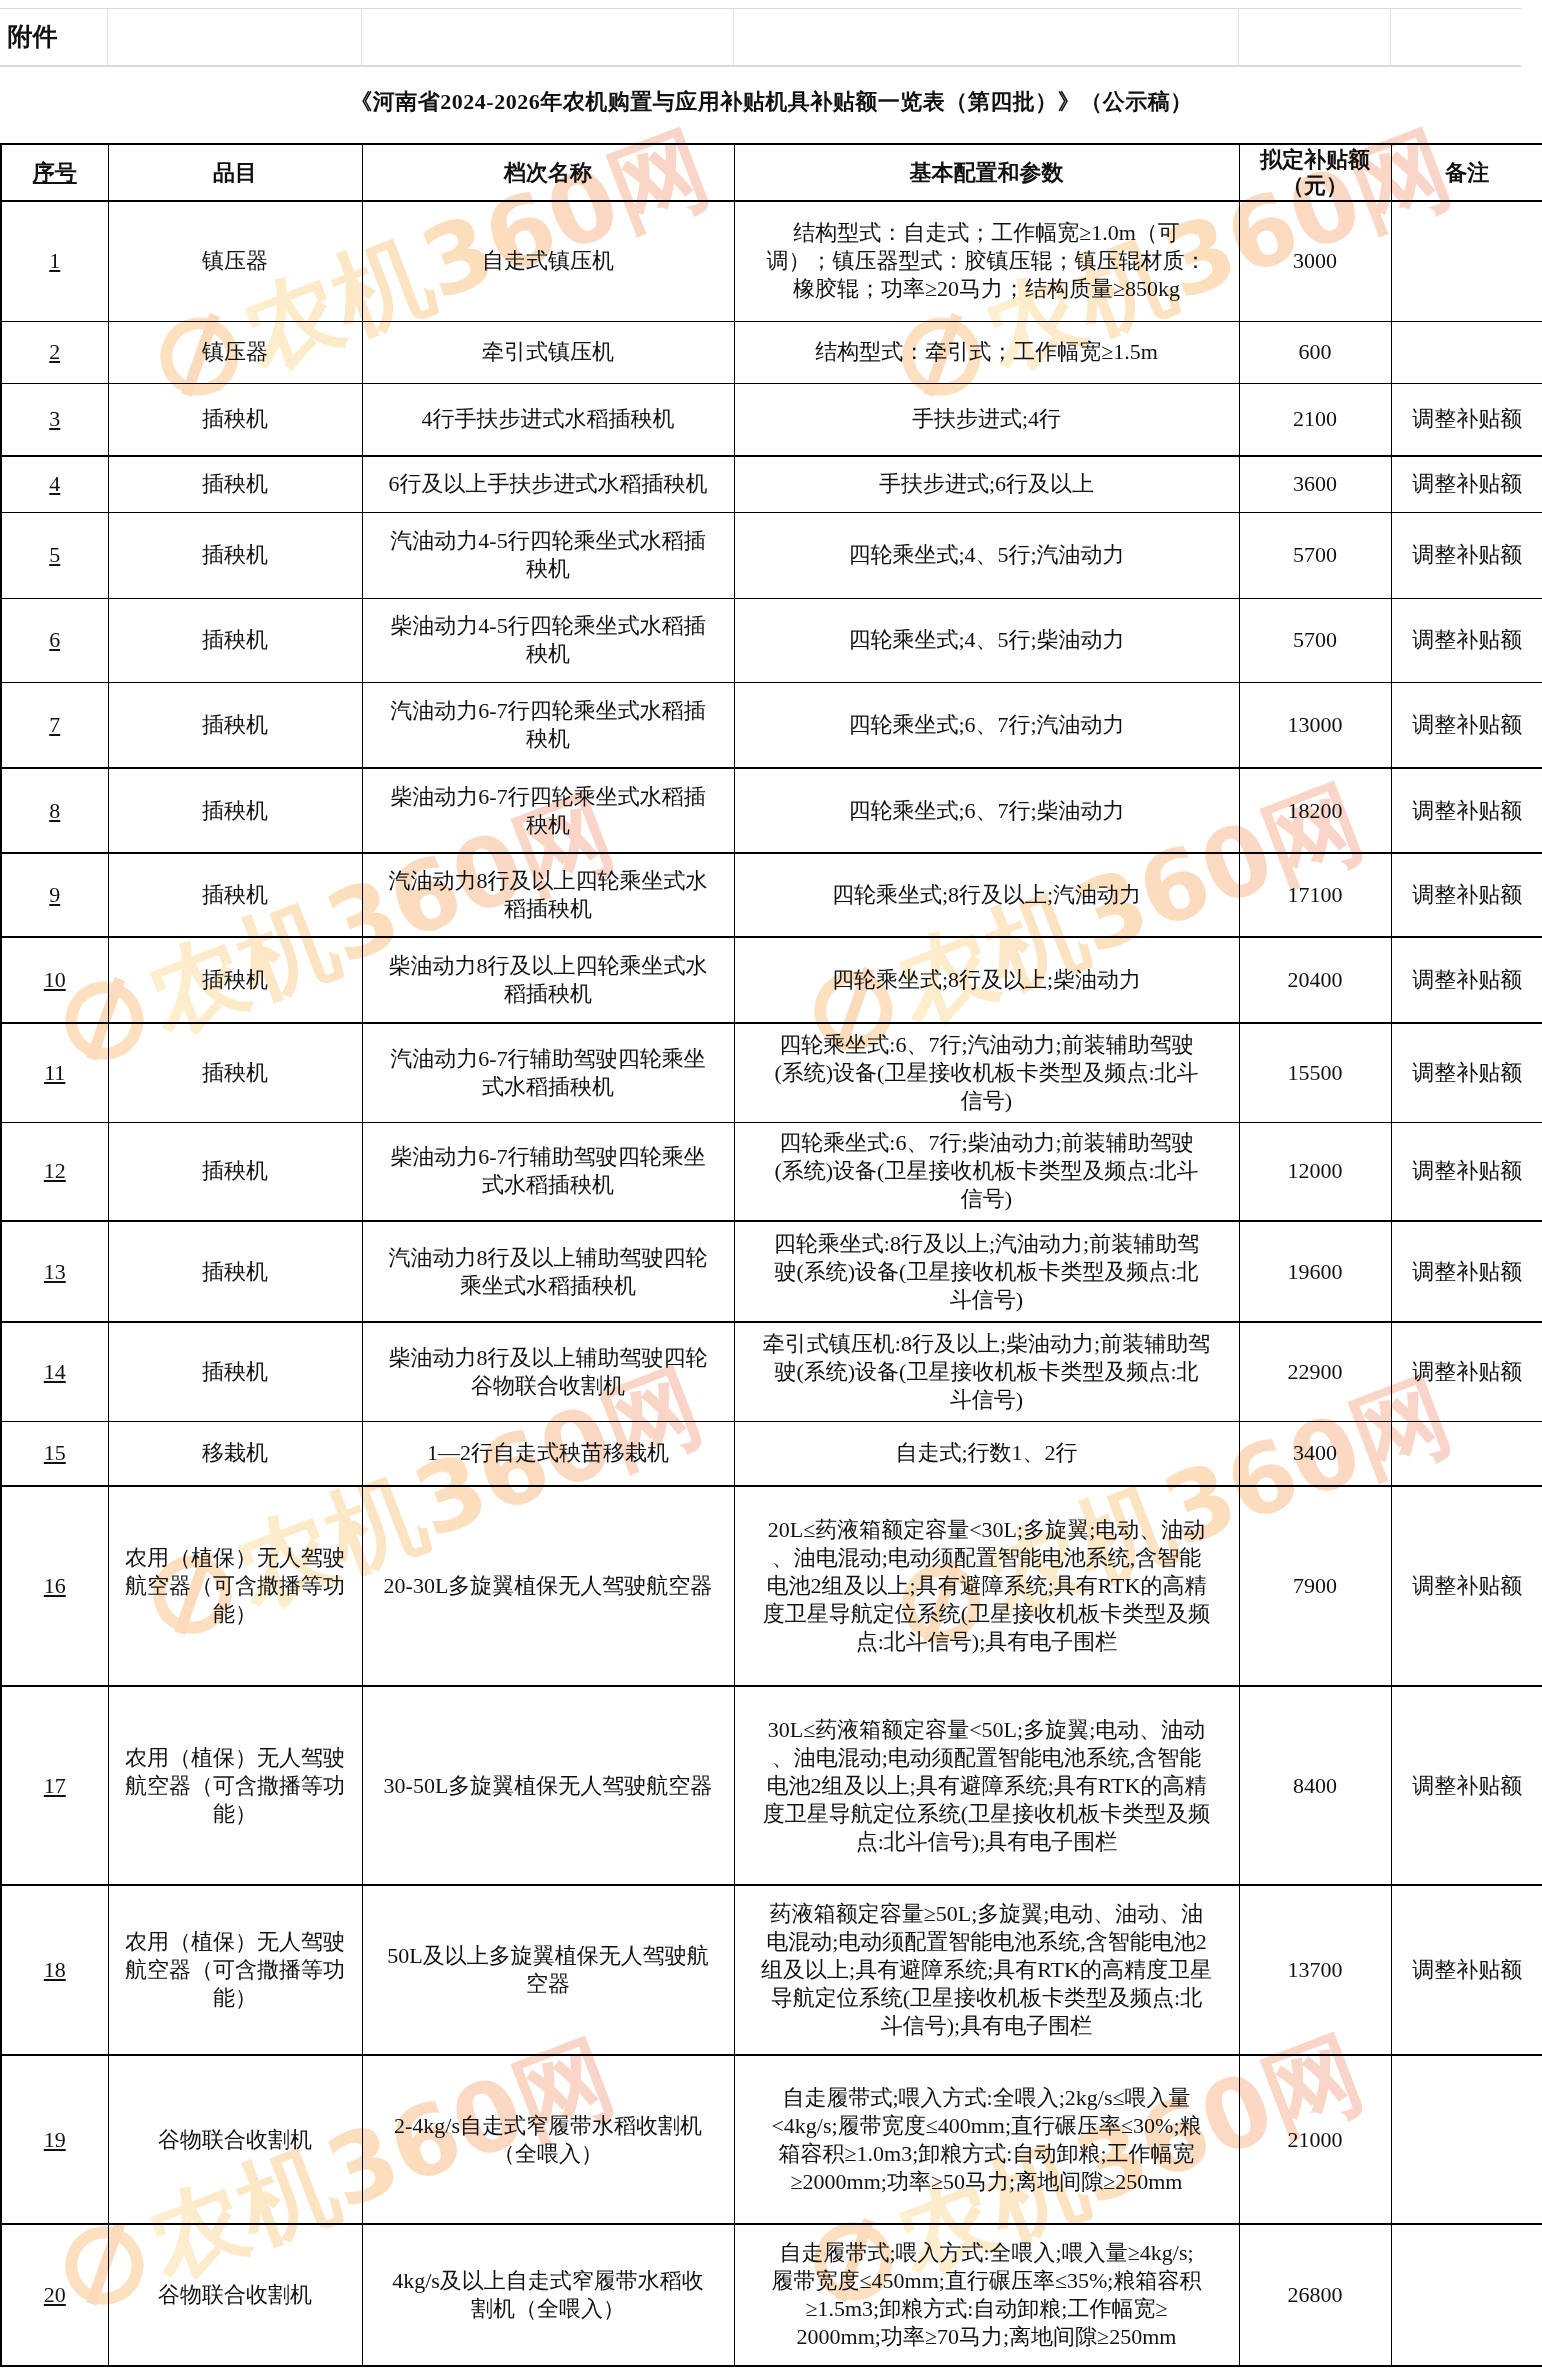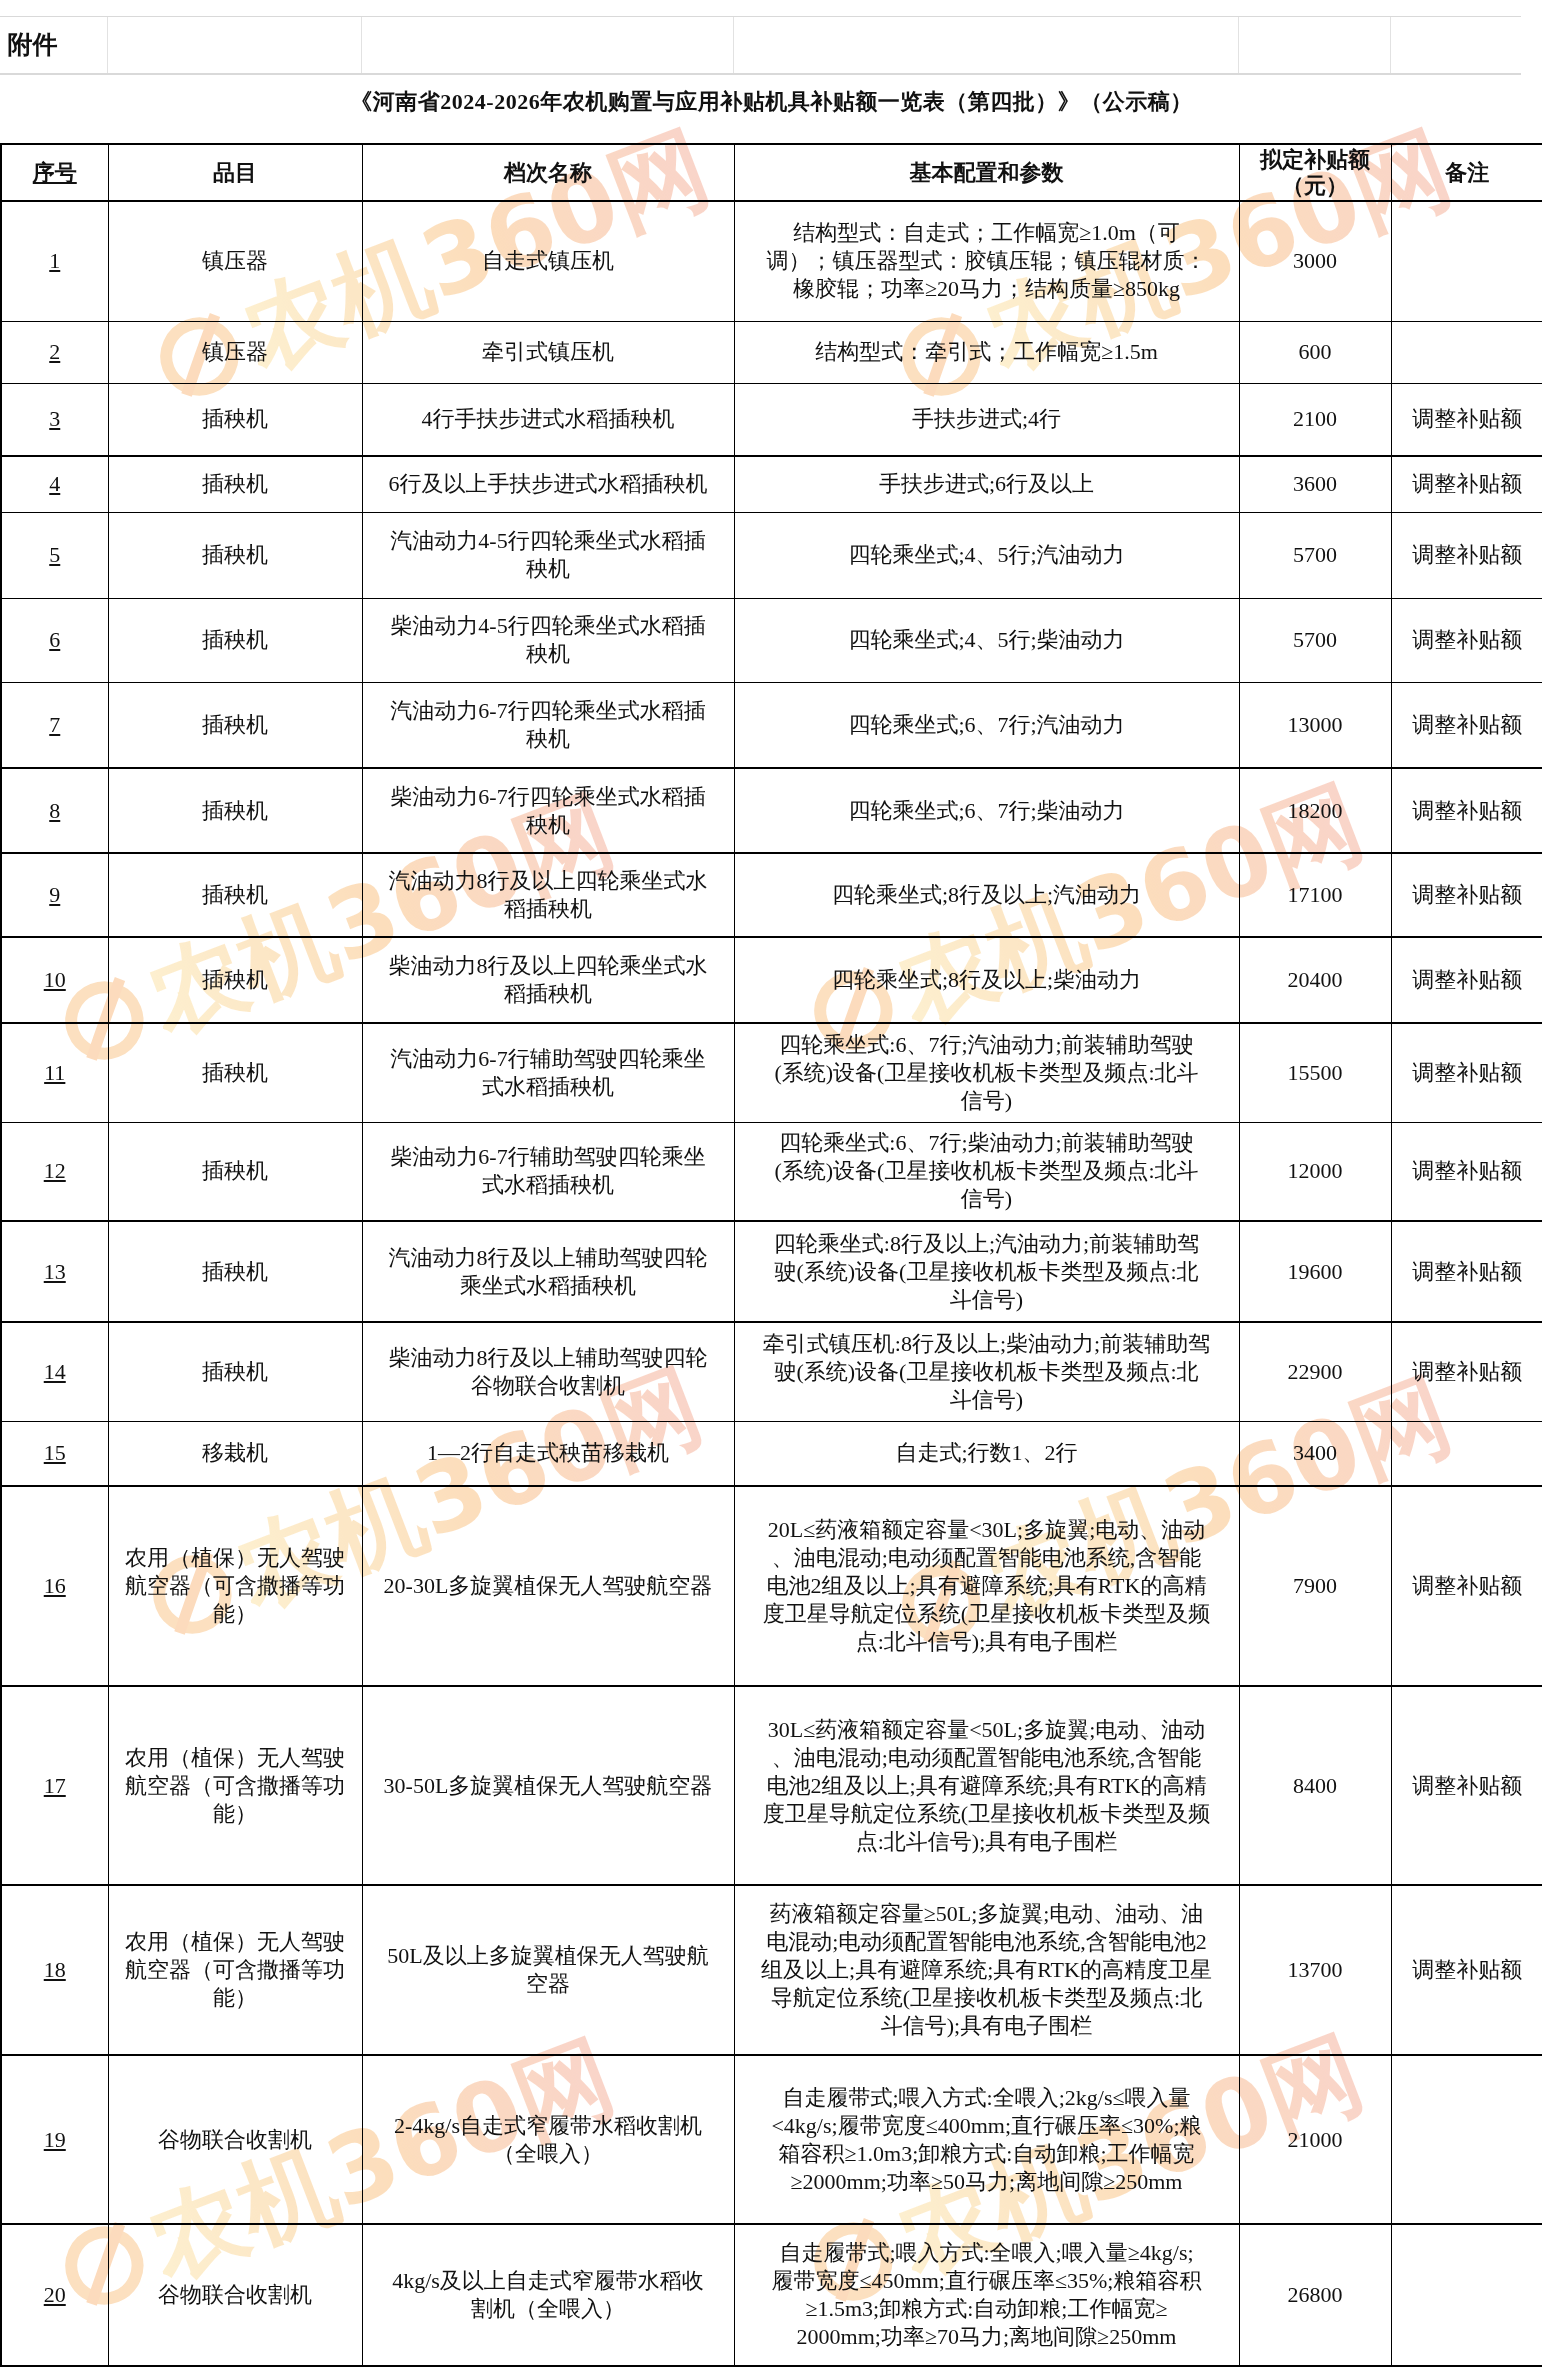--- a/index.html
+++ b/index.html
@@ -9,21 +9,21 @@
   
   .wm-layer { position: absolute; left: 0; top: 0; width: 1543px; height: 2371px; z-index: 0; pointer-events: none; }
   .wm { position: absolute; transform: translate(-50%, -50%) rotate(-21deg); white-space: nowrap;
         display: flex; align-items: center; opacity: 0.75; }
   .wm svg { width: 92px; height: 92px; margin-right: 5.7px; }
   .wm-text { font-family: "DejaVu Sans", sans-serif; font-weight: bold; font-size: 96px; line-height: 1;
              background: linear-gradient(90deg, #fdebc0 0%, #fbd3a6 50%, #f8c6b8 100%);
              -webkit-background-clip: text; background-clip: text; color: transparent; }
 
   
-  .top-band { position: absolute; left: 0; top: 16px; width: 1521px; height: 56px;
+  .top-band { position: absolute; left: 0; top: 8px; width: 1521px; height: 56px;
               border-top: 1.9px solid #d9d9d9; border-bottom: 2.9px solid #d9d9d9; z-index: 1; }
   .grid-v { position: absolute; top: 0; width: 1px; height: 56px; background: #e2e2e2; }
   .attach-label { position: absolute; left: 7.6px; top: 0; height: 56px; line-height: 56px;
                   font-size: 25px; font-weight: bold; }
   .title-row { position: absolute; left: 0; top: 61px; width: 1543px; height: 82px; z-index: 1;
                display: flex; align-items: center; justify-content: center;
                font-size: 22px; font-weight: bold; letter-spacing: 0.5px; }
 
   
   .tbl { position: absolute; left: 0; top: 143px; z-index: 1; width: 1543px;

